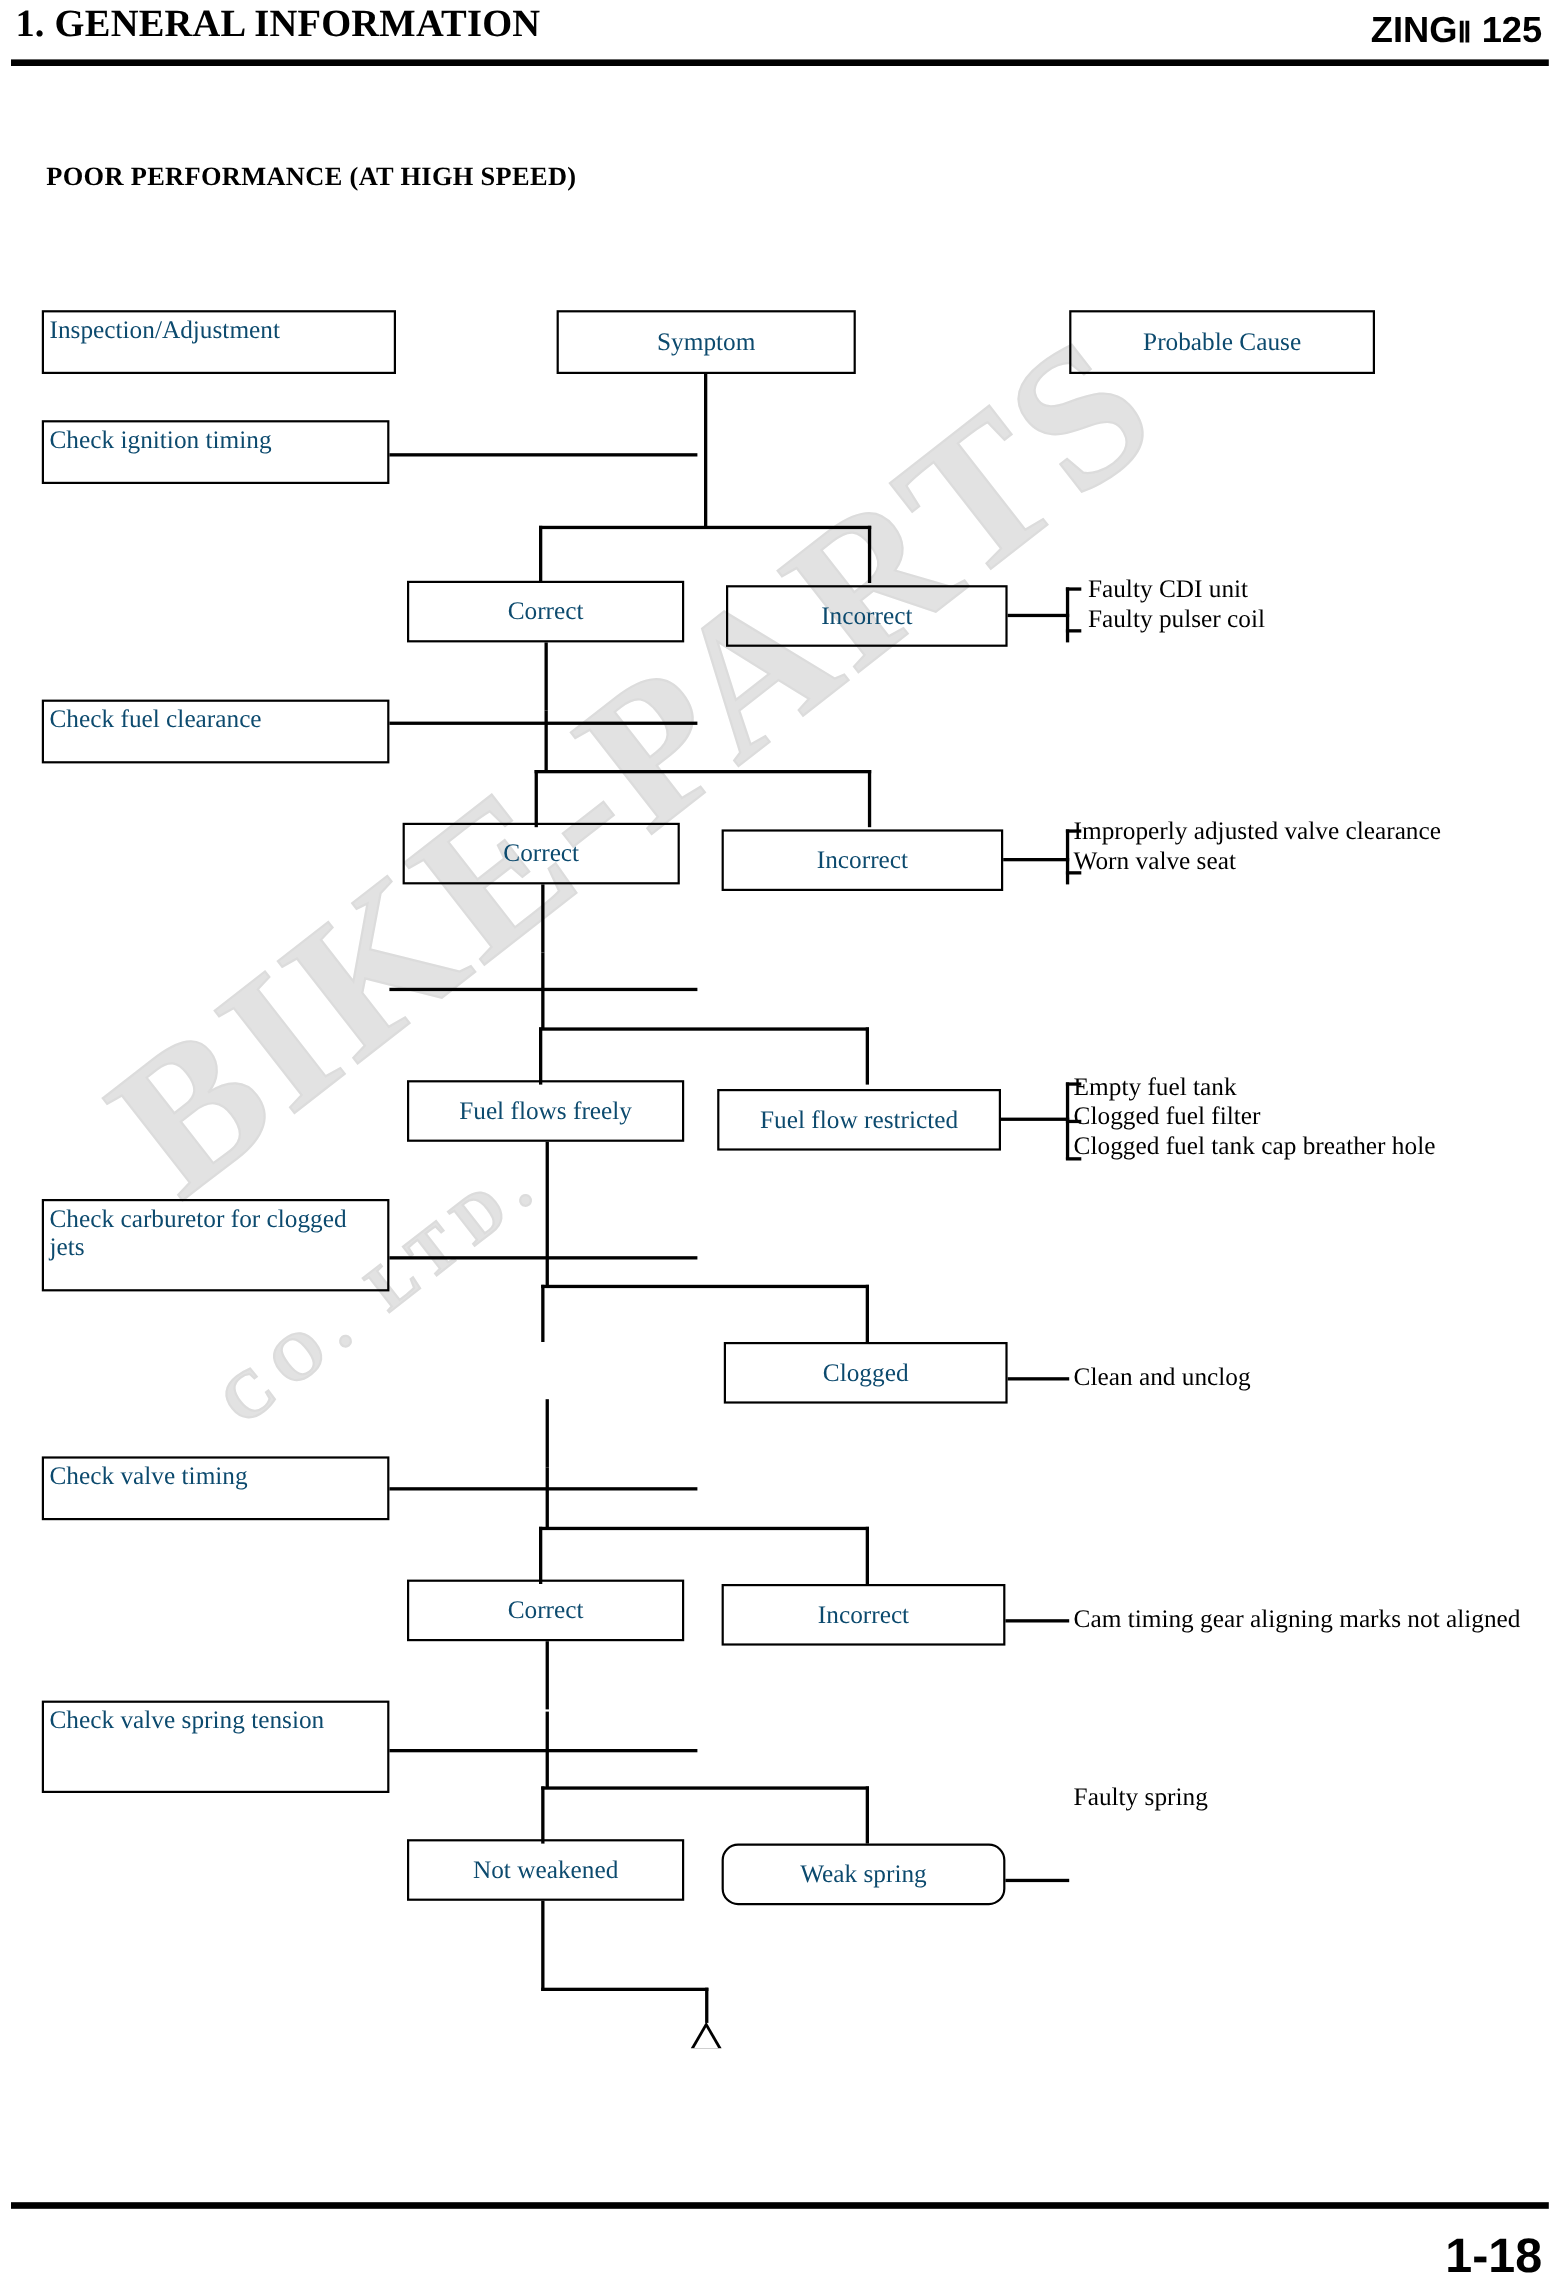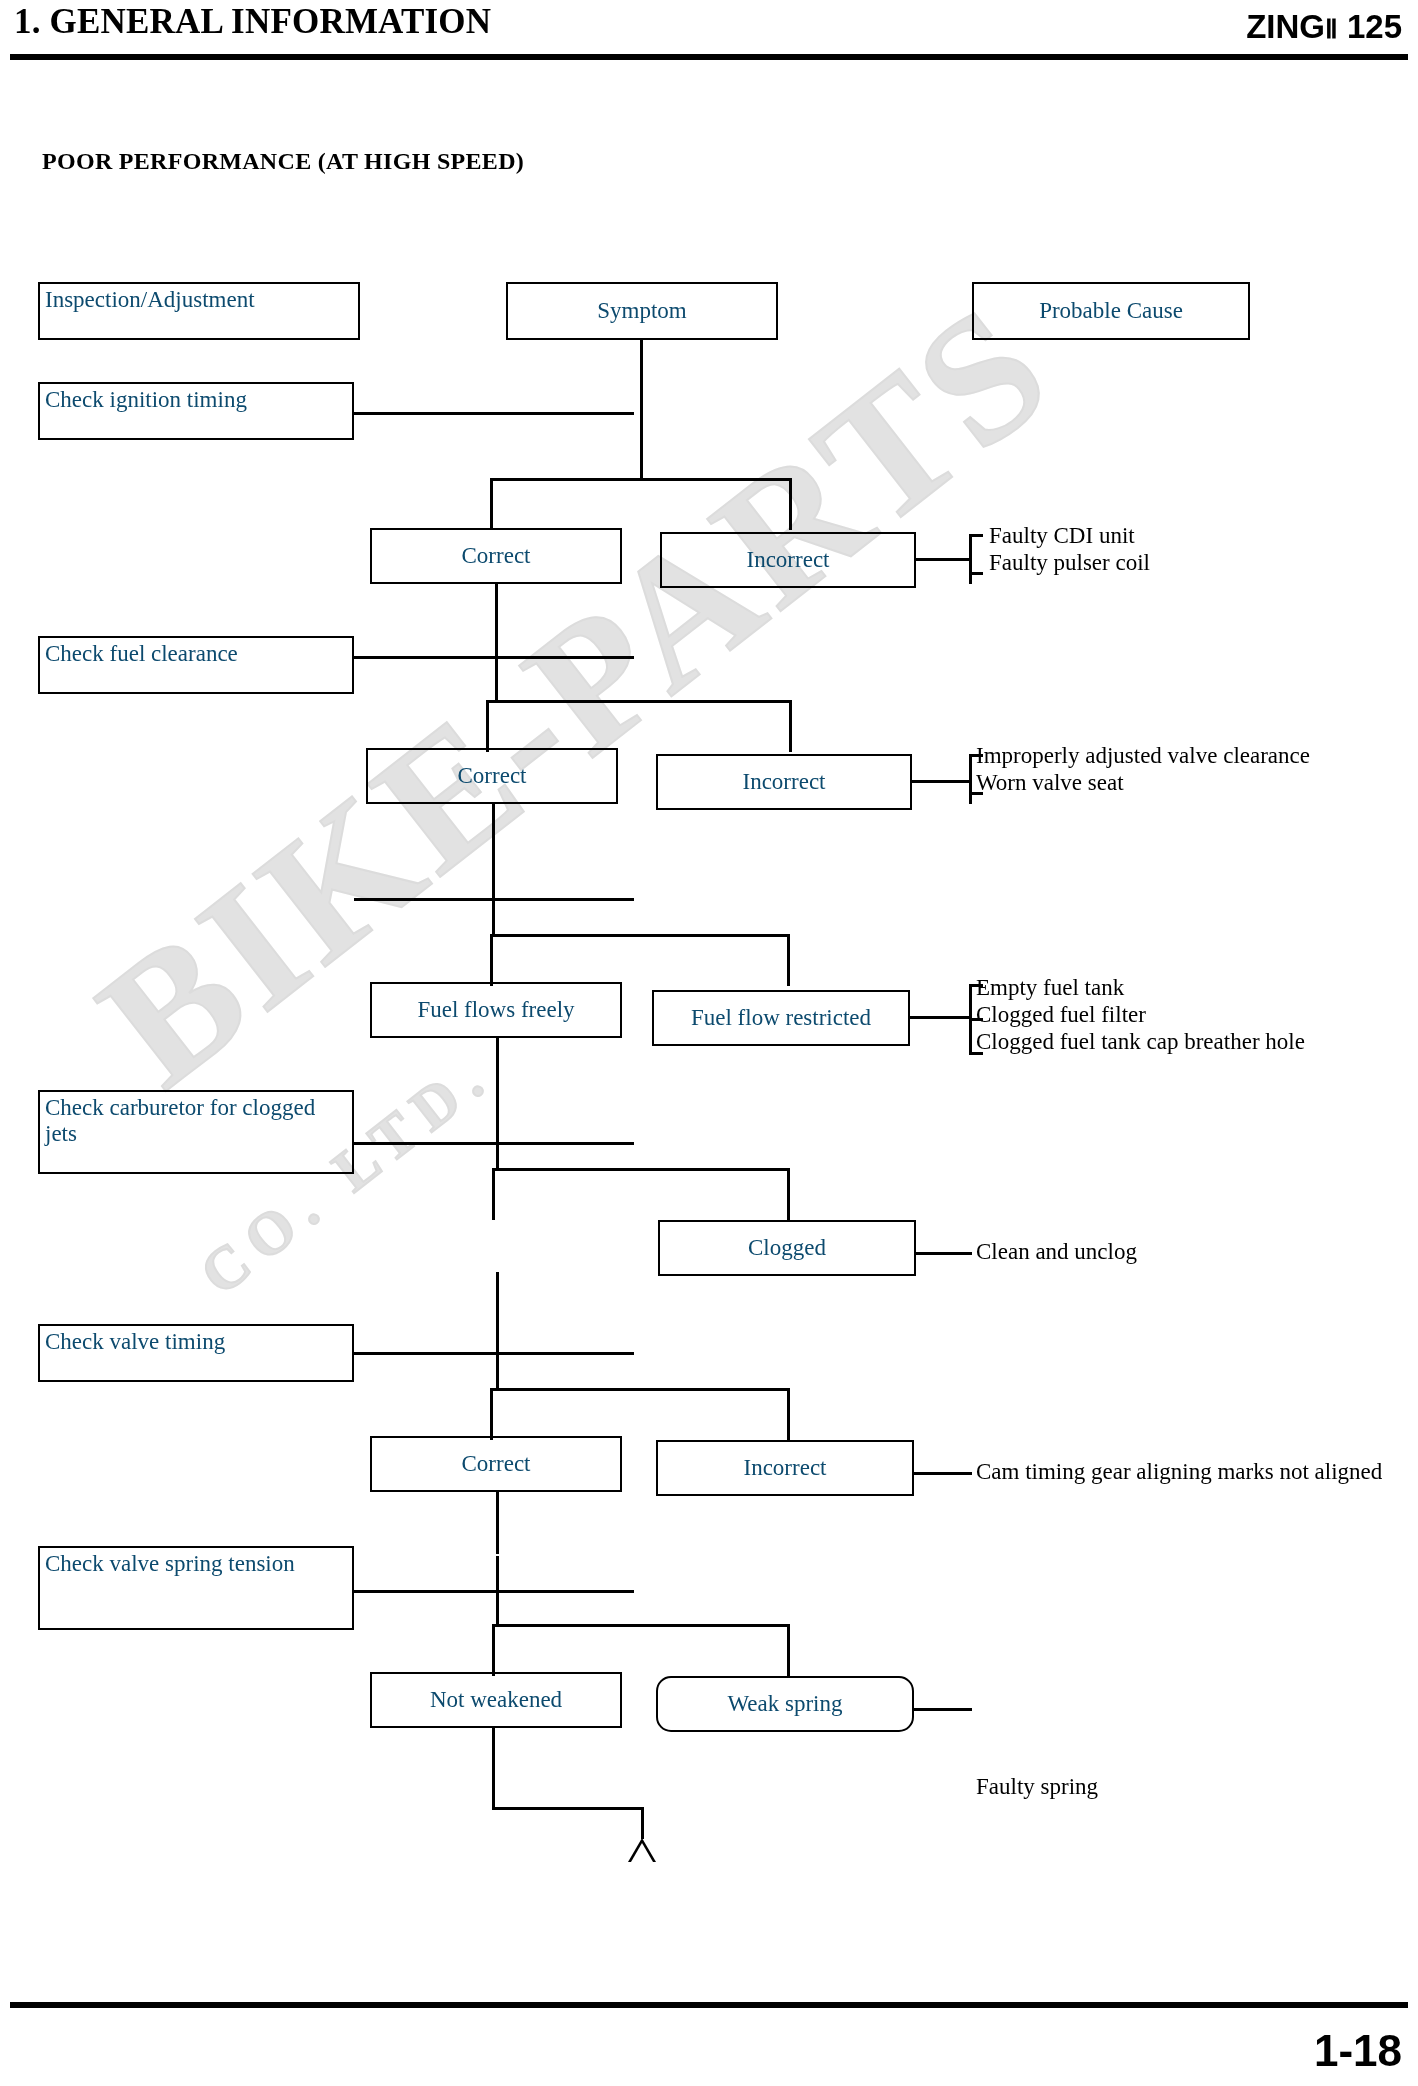--- a/index.html
+++ b/index.html
@@ -294,21 +294,21 @@
     <div class="line" style="left:496px; top:1556px; width:3px; height:70px;"></div>
 
     <div class="line" style="left:492px; top:1624px; width:298px; height:3px;"></div>
     <div class="line" style="left:492px; top:1624px; width:3px; height:52px;"></div>
     <div class="line" style="left:787px; top:1624px; width:3px; height:52px;"></div>
 
     <div class="box center" style="left:370px; top:1672px; width:252px; height:56px;">Not weakened</div>
     <div class="box center" style="left:656px; top:1676px; width:258px; height:56px;border-radius:15px;">Weak spring</div>
 
     <div class="line" style="left:914px; top:1708px; width:58px; height:3px;"></div>
-    <div class="cause" style="left:976px; top:1773px; width:400px;">Faulty spring</div>
+    <div class="cause" style="left:976px; top:1620px; width:400px;">Faulty spring</div>
 
     <div class="line" style="left:492px; top:1728px; width:3px; height:82px;"></div>
     <div class="line" style="left:492px; top:1807px; width:152px; height:3px;"></div>
     <div class="line" style="left:641px; top:1807px; width:3px; height:32px;"></div>
     <div class="tri" style="left:628px; top:1838px;"></div>
     <div class="tri-inner" style="left:631px; top:1843px;"></div>
 
   </div>
 
   <div class="ftr-rule"></div>

